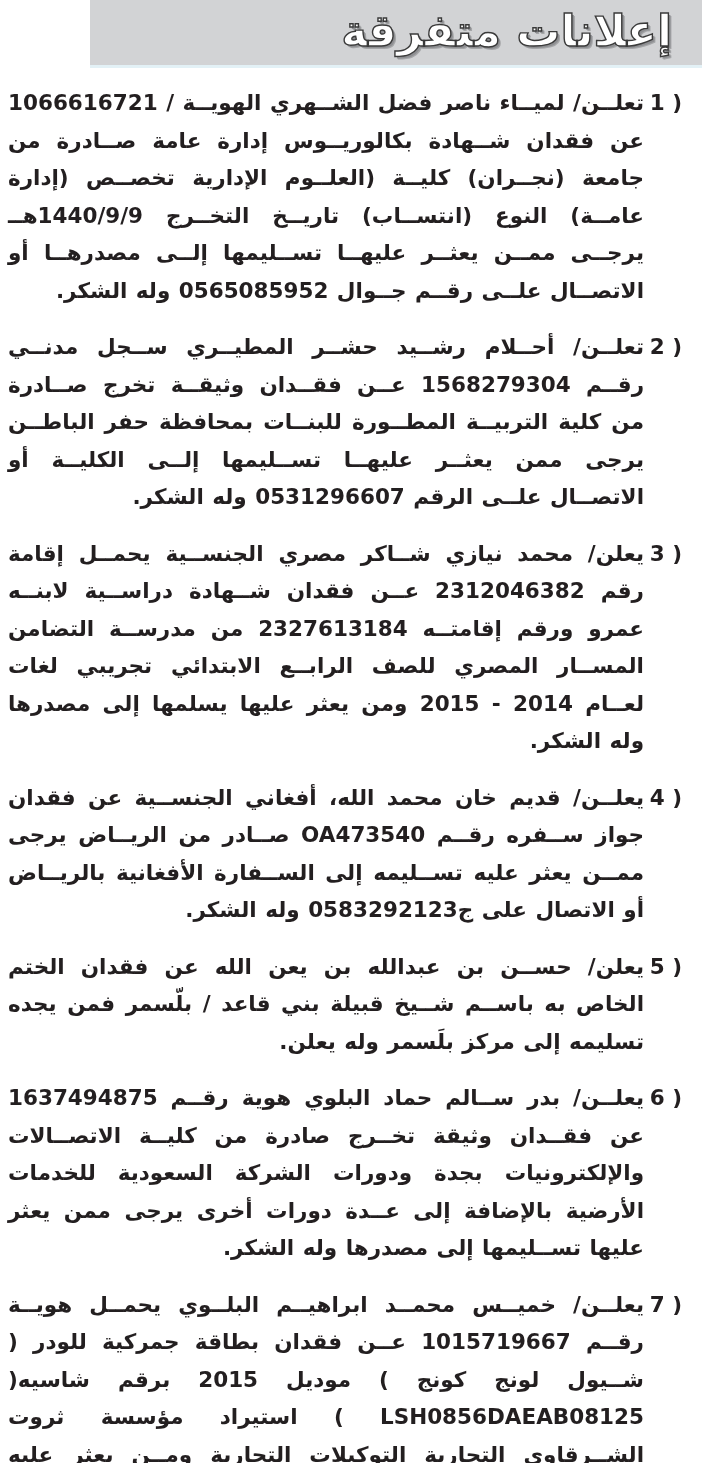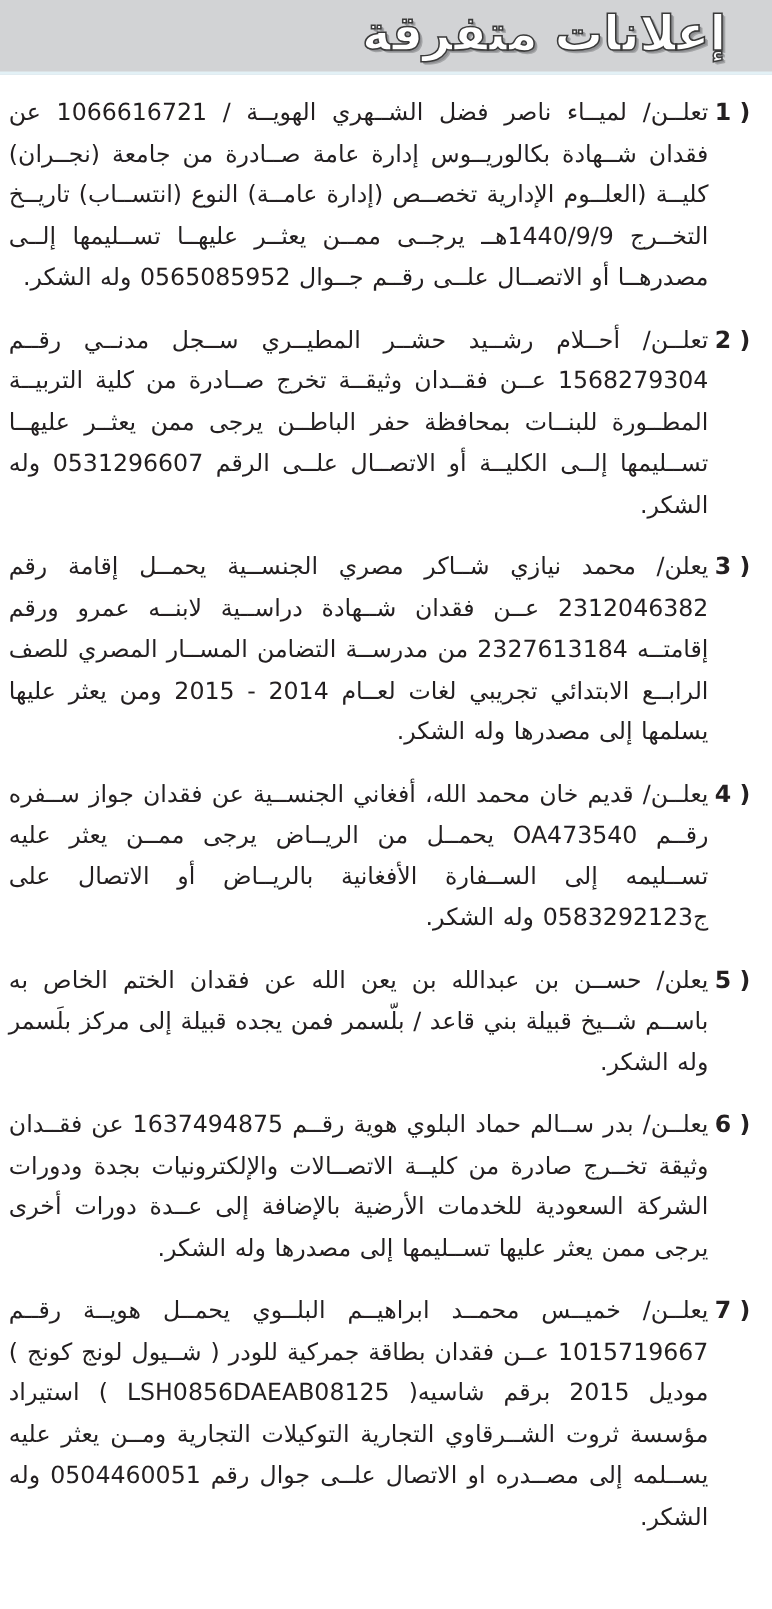--- a/index.html
+++ b/index.html
@@ -8,30 +8,30 @@
       background: #ffffff;
     }
     body {
       width: 702px;
       height: 1463px;
       overflow: hidden;
       font-family: "DejaVu Sans", sans-serif;
       color: #231f20;
     }
     .header {
-      width: 702px;
+      width: 612px;
       height: 68px;
       background: #d2d3d5;
       border-bottom: 3px solid #e3f1f6;
       box-sizing: border-box;
       position: relative;
       display: flex;
       align-items: center;
       justify-content: flex-start;
-      padding-right: 42px;
+      padding-right: 30px;
     }
     .header-title {
       font-family: "DejaVu Sans", sans-serif;
       font-weight: bold;
       font-size: 44px;
       letter-spacing: 1px;
       color: #ffffff;
       -webkit-text-stroke: 1.4px #3a3a3a;
       text-shadow: 2px 2px 0 #8e8f92, 3px 3px 0 #a5a6a8;
       line-height: 1;
@@ -54,21 +54,21 @@
       line-height: 37.5px;
       text-align: right;
       direction: ltr;
       white-space: nowrap;
       color: #231f20;
       padding-left: 4px;
     }
     .ad-body {
       flex: 1 1 auto;
       font-size: 21.5px;
-      font-weight: normal;
+      font-weight: bold;
       line-height: 37.5px;
       text-align: justify;
       text-align-last: right;
       color: #231f20;
       word-spacing: 1px;
     }
   </style>
 </head>
 <body>
 
@@ -84,25 +84,25 @@
   <div class="ad">
     <div class="ad-num">2 )</div>
     <div class="ad-body">تعلــن/ أحــلام رشــيد حشــر المطيــري ســجل مدنــي رقــم 1568279304 عــن فقــدان وثيقــة تخرج صــادرة من كلية التربيــة المطــورة للبنــات بمحافظة حفر الباطــن يرجى ممن يعثــر عليهــا تســليمها إلــى الكليــة أو الاتصــال علــى الرقم 0531296607 وله الشكر.</div>
   </div>
   <div class="ad">
     <div class="ad-num">3 )</div>
     <div class="ad-body">يعلن/ محمد نيازي شــاكر مصري الجنســية يحمــل إقامة رقم 2312046382 عــن فقدان شــهادة دراســية لابنــه عمرو ورقم إقامتــه 2327613184 من مدرســة التضامن المســار المصري للصف الرابــع الابتدائي تجريبي لغات لعــام 2014 - 2015 ومن يعثر عليها يسلمها إلى مصدرها وله الشكر.</div>
   </div>
   <div class="ad">
     <div class="ad-num">4 )</div>
-    <div class="ad-body">يعلــن/ قديم خان محمد الله، أفغاني الجنســية عن فقدان جواز ســفره رقــم OA473540 يحمــل من الريــاض يرجى ممــن يعثر عليه تســليمه إلى الســفارة الأفغانية بالريــاض أو الاتصال على ج0583292123 وله الشكر.</div>
+    <div class="ad-body">يعلــن/ قديم خان محمد الله، أفغاني الجنســية عن فقدان جواز ســفره رقــم OA473540 صــادر من الريــاض يرجى ممــن يعثر عليه تســليمه إلى الســفارة الأفغانية بالريــاض أو الاتصال على ج0583292123 وله الشكر.</div>
   </div>
   <div class="ad">
     <div class="ad-num">5 )</div>
-    <div class="ad-body">يعلن/ حســن بن عبدالله بن يعن الله عن فقدان الختم الخاص به باســم شــيخ قبيلة بني قاعد / بلّسمر فمن يجده قبيلة إلى مركز بلَسمر وله الشكر.</div>
+    <div class="ad-body">يعلن/ حســن بن عبدالله بن يعن الله عن فقدان الختم الخاص به باســم شــيخ قبيلة بني قاعد / بلّسمر فمن يجده تسليمه إلى مركز بلَسمر وله يعلن.</div>
   </div>
   <div class="ad">
     <div class="ad-num">6 )</div>
     <div class="ad-body">يعلــن/ بدر ســالم حماد البلوي هوية رقــم 1637494875 عن فقــدان وثيقة تخــرج صادرة من كليــة الاتصــالات والإلكترونيات بجدة ودورات الشركة السعودية للخدمات الأرضية بالإضافة إلى عــدة دورات أخرى يرجى ممن يعثر عليها تســليمها إلى مصدرها وله الشكر.</div>
   </div>
   <div class="ad">
     <div class="ad-num">7 )</div>
     <div class="ad-body">يعلــن/ خميــس محمــد ابراهيــم البلــوي يحمــل هويــة رقــم 1015719667 عــن فقدان بطاقة جمركية للودر ( شــيول لونج كونج ) موديل 2015 برقم شاسيه( LSH0856DAEAB08125 ) استيراد مؤسسة ثروت الشــرقاوي التجارية التوكيلات التجارية ومــن يعثر عليه يســلمه إلى مصــدره او الاتصال علــى جوال رقم 0504460051 وله الشكر.</div>
   </div>
 </div>

